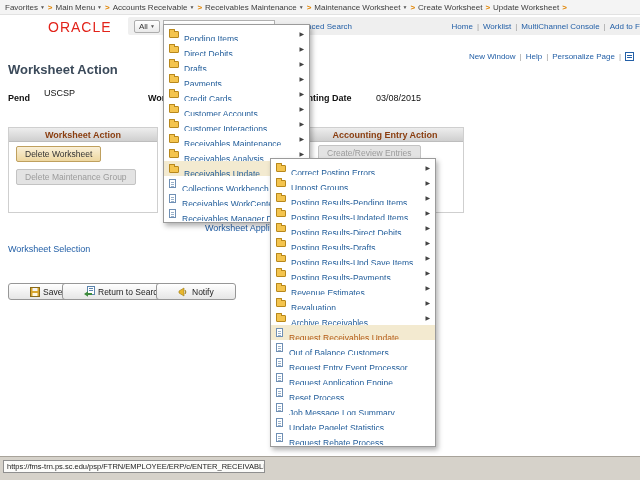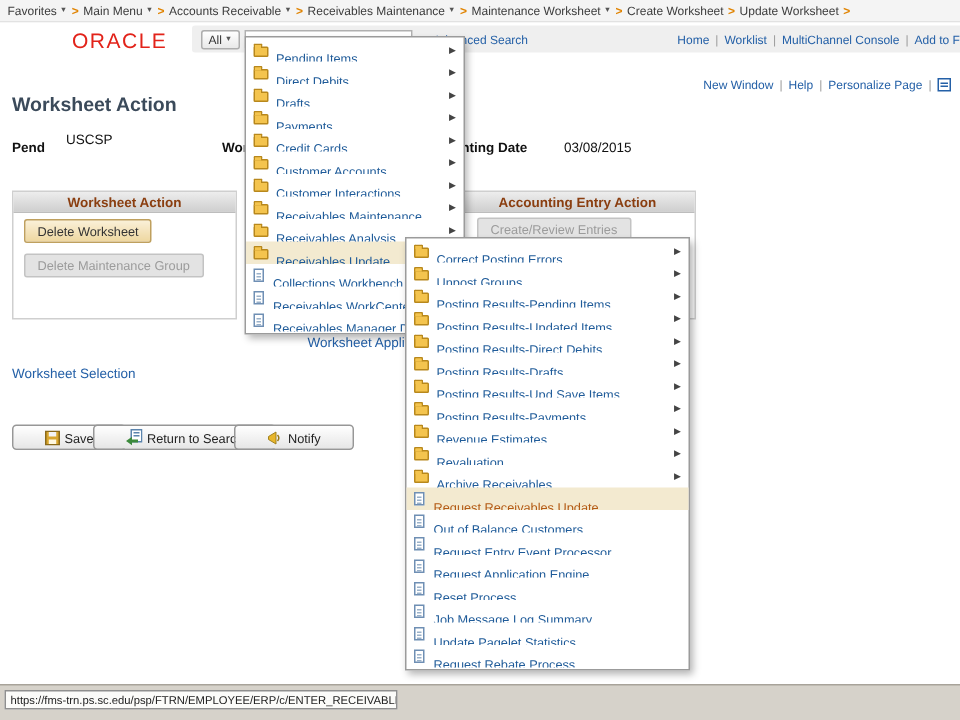--- a/index.html
+++ b/index.html
@@ -56,21 +56,21 @@
 
   
   .tbtn { position:absolute; top:283px; height:17px; display:inline-flex; align-items:center; gap:3px;
           background:linear-gradient(#fff,#e6e6e6); border:1px solid #979797; border-radius:3px;
           font-size:8.5px; color:#222; padding:0 21px; cursor:pointer; white-space:nowrap; }
 
   
   .menu { position:absolute; background:#fff; border:1px solid #9b9b9b;
           box-shadow:2px 3px 5px rgba(0,0,0,.3); padding:1px 0; }
   #menu-ar { left:163px; top:24px; width:147px; z-index:30; }
-  #menu-ru { left:270px; top:158px; width:190px; z-index:40; }
+  #menu-ru { left:270px; top:158px; width:166px; z-index:40; }
   .mi { display:flex; align-items:center; height:15px; padding:0 5px; font-size:8.5px; color:#1f5b99;
         cursor:pointer; white-space:nowrap; overflow:hidden; }
   .mi.hl { background:#f3ead0; }
   .mi.accent .lbl { color:#b35a13; }
   .lbl { overflow:hidden;margin-top:11px; }
   .arr { margin-left:auto; font-size:6px; color:#444; padding-left:4px; }
   .ic-folder { width:10px; height:7px; background:#f4c44e; border:1px solid #b8881c; border-radius:1px;
                position:relative; flex:none; margin-right:5px; margin-top:2px; }
   .ic-folder::before { content:""; position:absolute; top:-3px; left:-1px; width:4px; height:2px;
                        background:#f4c44e; border:1px solid #b8881c; border-bottom:none; border-radius:1px 1px 0 0; }

